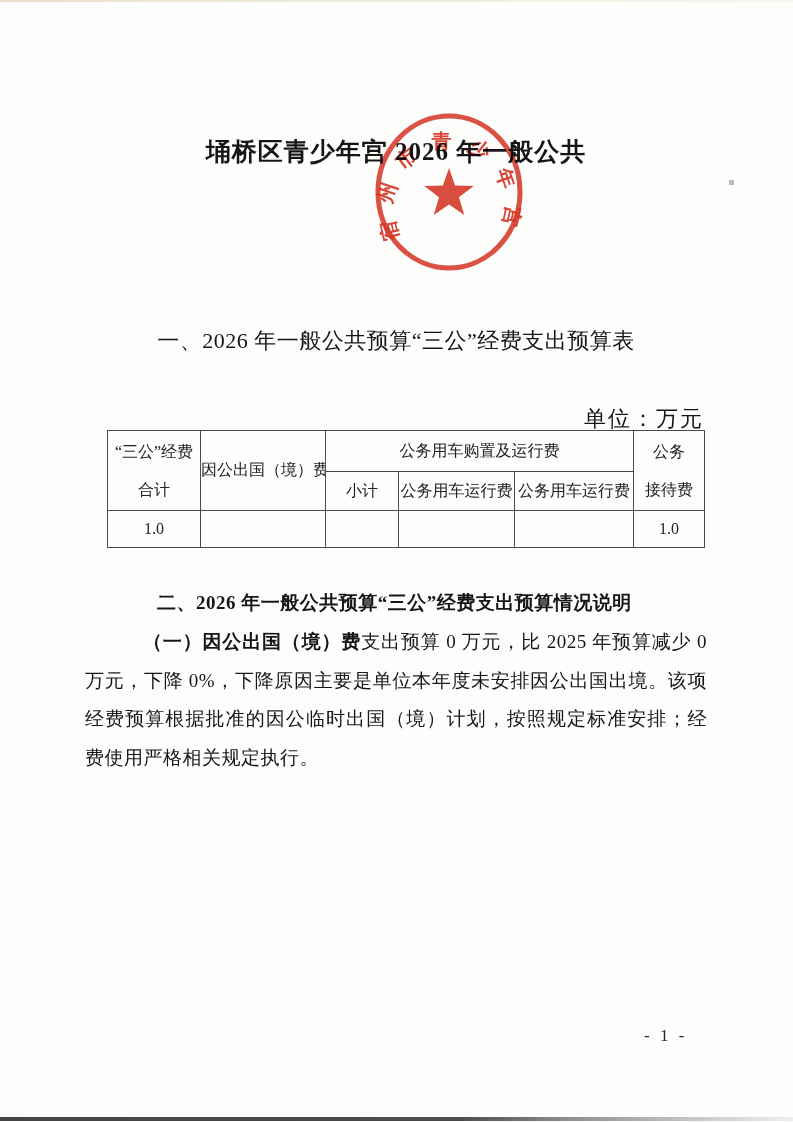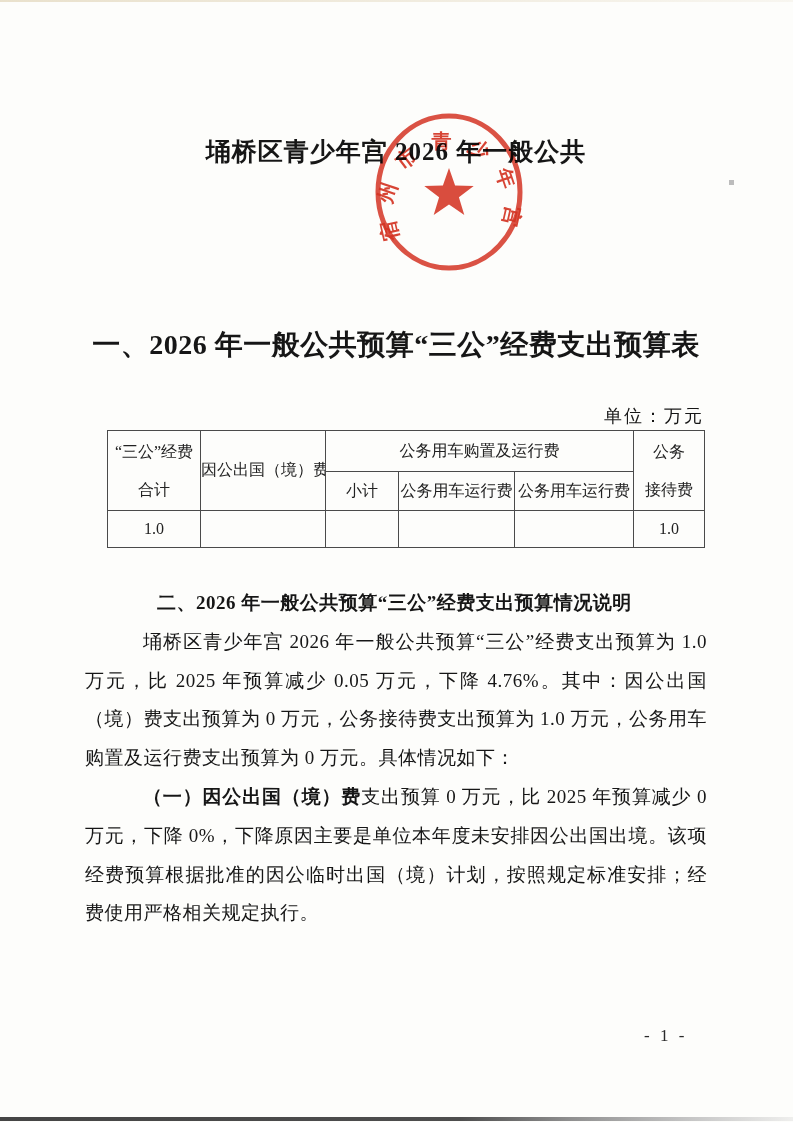--- a/index.html
+++ b/index.html
@@ -24,25 +24,25 @@
 
   .title {
     position:absolute; top:131px; left:85px; width:622px;
     text-align:center; font-size:25px; font-weight:700;
     line-height:42px; letter-spacing:1px;
   }
   .seal { position:absolute; left:369px; top:106px; mix-blend-mode:multiply; }
 
   .s1-heading {
     position:absolute; top:326px; left:85px; width:622px;
-    text-align:center; font-size:28px; font-weight:700; letter-spacing:.5px;
+    text-align:center; font-size:22px; font-weight:400; letter-spacing:.5px;
   }
   .unit-label {
     position:absolute; top:404px; left:85px; width:619px;
-    text-align:right; font-size:18px; letter-spacing:2px;
+    text-align:right; font-size:22px; letter-spacing:2px;
   }
 
   table.budget {
     position:absolute; top:430px; left:107px; width:597px;
     border-collapse:collapse; table-layout:fixed;
     font-size:16px; color:#222;
   }
   table.budget th, table.budget td {
     border:1px solid #4a4a4a; font-weight:normal;
     text-align:center; vertical-align:middle; padding:0;
@@ -126,21 +126,20 @@
       <td></td>
       <td></td>
       <td></td>
       <td class="cell-left">1.0</td>
     </tr>
   </tbody>
     </table>
 
   <div class="text-block">
     <div class="s2-heading">二、2026 年一般公共预算“三公”经费支出预算情况说明</div>
-    <p><span>埇桥区青少年宫 2026 年一般公共预算“三公”经费支出预算为 1.0 万元，比 2025 年预算减少 0.05 万元，下降 4.76%。其中：因公出国（境）费支出预算为 0 万元，公务接待费支出预算为 1.0 万元，公务用车购置及运行费支出预算为 0 万元。具体情况如下：</span></p>
     <p><span class="lead">（一）因公出国（境）费</span><span>支出预算 0 万元，比 2025 年预算减少 0 万元，下降 0%，下降原因主要是单位本年度未安排因公出国出境。该项经费预算根据批准的因公临时出国（境）计划，按照规定标准安排；经费使用严格相关规定执行。</span></p>
   </div>
 
   <div class="page-number">- 1 -</div>
 
   <div class="speck"></div>
   <div class="edge-right"></div>
   <div class="edge-bottom"></div>
 
 </div>

